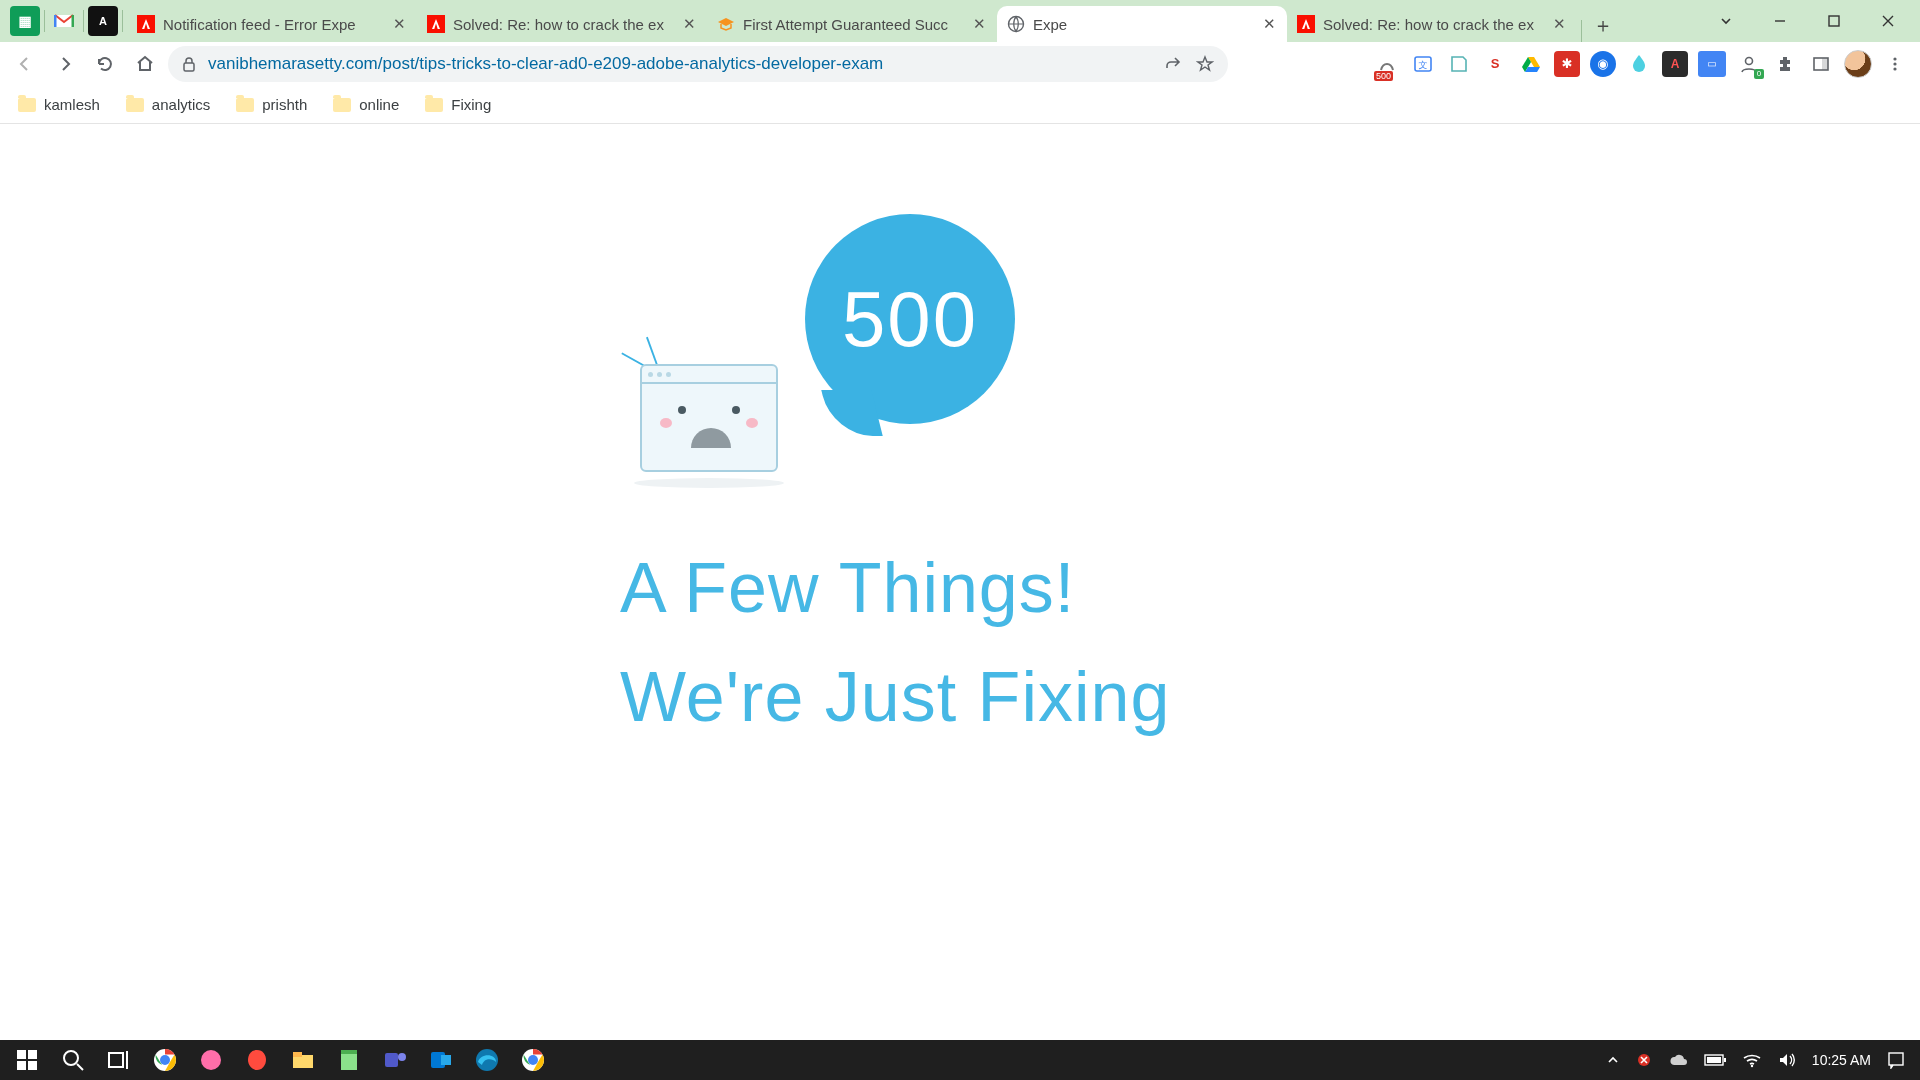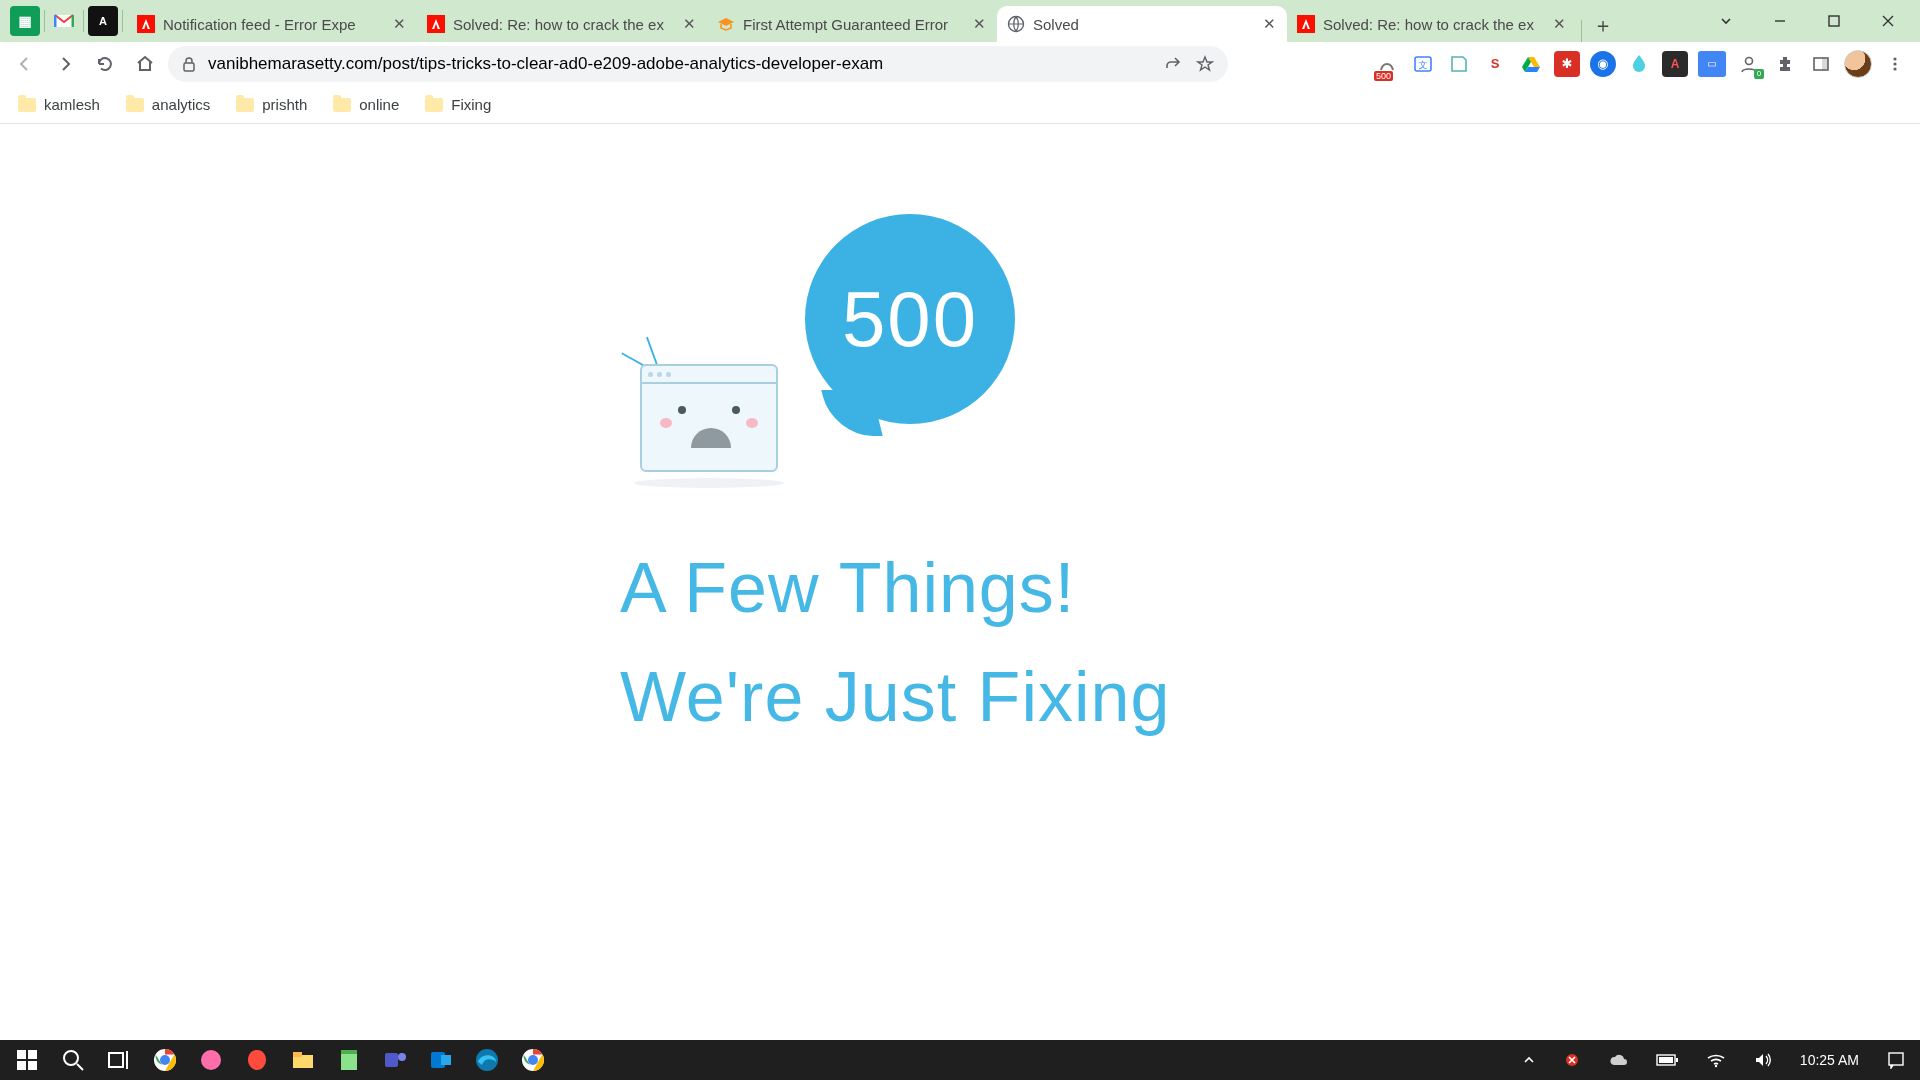--- a/index.html
+++ b/index.html
@@ -16,21 +16,21 @@
 .tab .favicon { width:18px; height:18px; flex-shrink:0; }
 .tab .close { width:14px; flex-shrink:0; color:#555; }
 .newtab { width:34px; height:34px; display:flex; align-items:center; justify-content:center; color:#444; font-size:20px; }
 .tabstrip .right { margin-left:auto; display:flex; align-items:center; gap:18px; padding-right:8px; height:42px; }
 .win-ctrl { width:36px; height:30px; display:flex; align-items:center; justify-content:center; color:#333; }
 
 
 .addrbar { height:44px; background:#fff; border-bottom:1px solid #fff; display:flex; align-items:center; padding:0 8px; gap:6px; }
 .nav-btn { width:34px; height:34px; display:flex; align-items:center; justify-content:center; color:#5f6368; border-radius:50%; }
 .nav-btn.disabled { color:#b0b0b0; }
-.omnibox { flex:1; height:36px; background:#f1f3f4; border-radius:18px; display:flex; align-items:center; padding:0 14px; color:#000000; font-size:17px; max-width:1060px; }
+.omnibox { flex:1; height:36px; background:#f1f3f4; border-radius:18px; display:flex; align-items:center; padding:0 14px; color:#0369a1; font-size:17px; max-width:1060px; }
 .omnibox .lock { width:16px; margin-right:10px; color:#5f6368; }
 .omnibox .url { flex:1; white-space:nowrap; overflow:hidden; }
 .omnibox .tail { display:flex; gap:14px; color:#5f6368; }
 .ext-row { display:flex; align-items:center; gap:10px; margin-left:auto; padding-right:4px; }
 .ext { width:26px; height:26px; display:flex; align-items:center; justify-content:center; font-size:13px; border-radius:4px; }
 .avatar { width:28px; height:28px; border-radius:50%; background:radial-gradient(circle at 35% 30%, #f2c49b 0 45%, #6b3e18 46% 100%); border:1px solid #ccc; }
 
 
 .bmbar { height:38px; background:#fff; border-bottom:1px solid #e4e4e4; display:flex; align-items:center; padding:0 8px; gap:6px; }
 .bm { display:flex; align-items:center; gap:8px; padding:4px 10px; font-size:15px; color:#3c4043; border-radius:4px; }
@@ -56,21 +56,21 @@
 .spark { position:absolute; left:0; top:124px; color:#3bb2e3; font-size:26px; transform:rotate(-20deg); }
 .shadow { position:absolute; left:14px; top:264px; width:150px; height:10px; background:#eef2f4; border-radius:50%; }
 
 .headline { margin-top:60px; font-size:70px; font-weight:400; color:#46b8e5; line-height:1.55; letter-spacing:1px; }
 .sub { margin-top:40px; font-size:26px; color:#7b98a5; line-height:1.9; font-weight:400; }
 
 
 .taskbar { position:absolute; left:0; right:0; bottom:0; height:40px; background:#1f1f1f; display:flex; align-items:center; padding:0 4px; }
 .tb-btn { width:46px; height:40px; display:flex; align-items:center; justify-content:center; color:#fff; }
 .tb-icon { width:26px; height:26px; }
-.tb-right { margin-left:auto; display:flex; align-items:center; gap:18px; color:#fff; font-size:14px; padding-right:6px; }
+.tb-right { margin-left:auto; display:flex; align-items:center; gap:6px; color:#fff; font-size:14px; padding-right:6px; }
 .tb-right .slot { display:flex; align-items:center; justify-content:center; height:40px; padding:0 5px; }
 .clock { padding:0 8px; }
 
 svg { display:block; }
 </style>
 </head>
 <body>
 
 <div class="tabstrip">
   <div class="pin-apps">
@@ -109,31 +109,31 @@
     <span class="title">Solved: Re: how to crack the ex</span>
     <span class="close">✕</span>
   </div>
   <div class="tab">
     <span class="favicon">
         <svg viewBox="0 0 18 18">
           <path d="M9 3L1 7l8 4 8-4z" fill="#f7931e"></path>
           <path d="M4 9v4l5 2 5-2V9" fill="none" stroke="#f7931e" stroke-width="1.5"></path>
         </svg>
       </span>
-    <span class="title">First Attempt Guaranteed Error</span>
+    <span class="title">First Attempt Guaranteed Succ</span>
     <span class="close">✕</span>
   </div>
   <div class="tab active">
     <span class="favicon">
         <svg viewBox="0 0 18 18">
           <circle cx="9" cy="9" r="7.5" fill="none" stroke="#5f6368" stroke-width="1.4"></circle>
           <path d="M2 9h14M9 2c3 3 3 11 0 14M9 2c-3 3-3 11 0 14" fill="none" stroke="#5f6368" stroke-width="1.2"></path>
         </svg>
       </span>
-    <span class="title">Solved</span>
+    <span class="title">Expe</span>
     <span class="close">✕</span>
   </div>
   <div class="tab">
     <span class="favicon">
         <svg viewBox="0 0 18 18">
           <rect width="18" height="18" fill="#fa0f00"></rect>
           <path d="M5 14L9 4l4 10h-2.3L9 8.6 7.3 14z" fill="#fff"></path>
         </svg>
       </span>
     <span class="title">Solved: Re: how to crack the ex</span>

